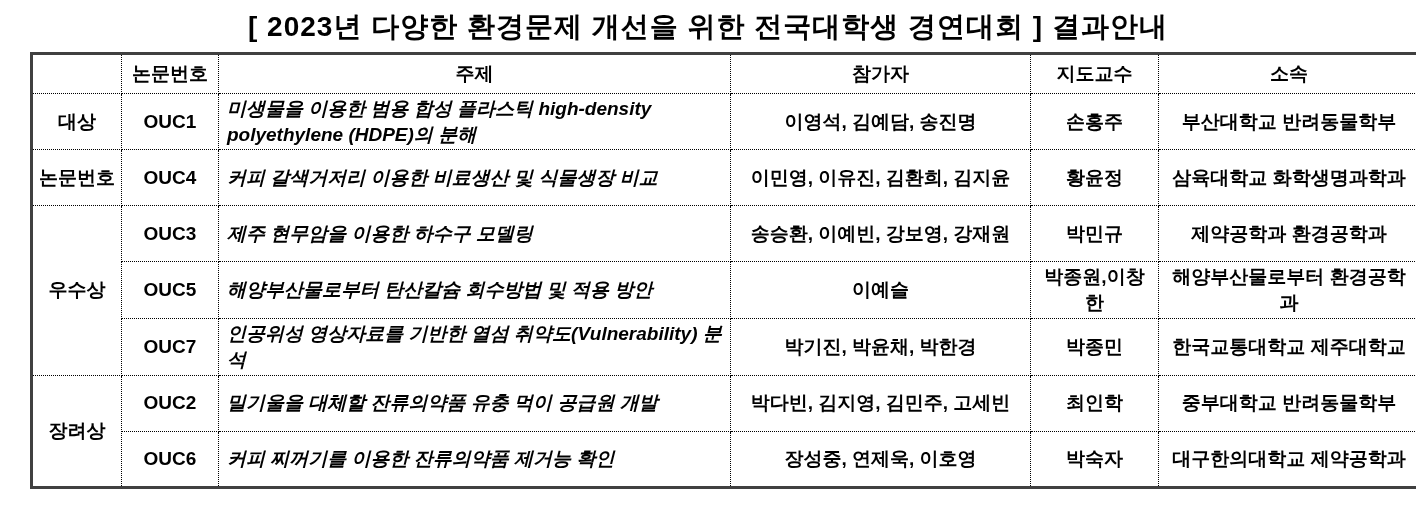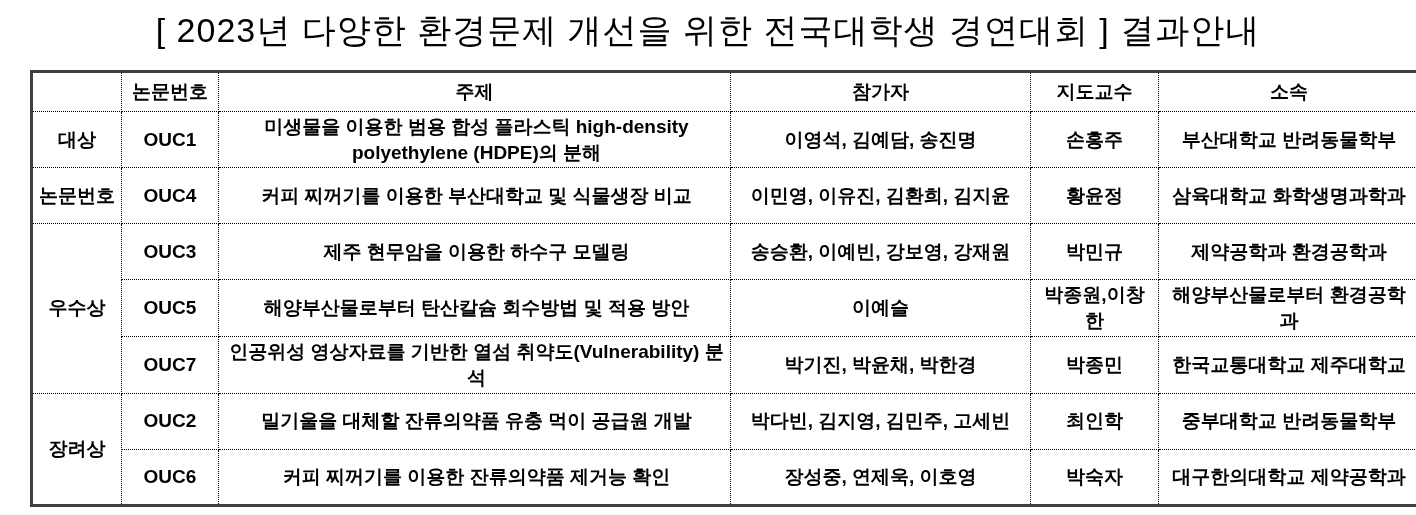--- a/index.html
+++ b/index.html
@@ -11,25 +11,25 @@
   }
   .page {
     width: 1416px;
     height: 515px;
     box-sizing: border-box;
     background: #ffffff;
     overflow: hidden;
   }
   .page-title {
     text-align: center;
-    font-size: 34px;
-    font-weight: normal;
+    font-size: 28px;
+    font-weight: bold;
     letter-spacing: 1px;
     padding-top: 8px;
-    margin: 0 0 16px 0;
+    margin: 0 0 6px 0;
     white-space: nowrap;
   }
   .results-table {
     width: 1388px;
     margin-left: 30px;
     border-collapse: collapse;
     table-layout: fixed;
     border: 3px solid #404040;
     padding-left: 48px;
   }
@@ -50,23 +50,24 @@
   .results-table tbody td {
     height: 56px;
   }
   .col-award       { width: 90px;  }
   .col-paper-no    { width: 97px;  }
   .col-subject     { width: 512px; }
   .col-participants{ width: 300px; }
   .col-advisor     { width: 128px; }
   .col-affiliation { width: 262px; }
   td.subject-cell {
-    text-align: center;
+    text-align: left;
     padding-left: 8px;
     line-height: 1.35;
+    font-style: italic;
   }
 </style>
 </head>
 <body>
 
 <div class="page">
 
   <h1 class="page-title">[ 2023년 다양한 환경문제 개선을 위한 전국대학생 경연대회 ] 결과안내</h1>
 
   <table class="results-table">
@@ -93,21 +94,21 @@
         <td rowspan="1" class="award-cell">대상</td>
         <td>OUC1</td>
         <td class="subject-cell">미생물을 이용한 범용 합성 플라스틱 high-density polyethylene (HDPE)의 분해</td>
         <td>이영석, 김예담, 송진명</td>
         <td>손홍주</td>
         <td>부산대학교 반려동물학부</td>
       </tr>
       <tr>
         <td rowspan="1" class="award-cell">논문번호</td>
         <td>OUC4</td>
-        <td class="subject-cell">커피 찌꺼기를 이용한 부산대학교 및 식물생장 비교</td>
+        <td class="subject-cell">커피 갈색거저리 이용한 비료생산 및 식물생장 비교</td>
         <td>이민영, 이유진, 김환희, 김지윤</td>
         <td>황윤정</td>
         <td>삼육대학교 화학생명과학과</td>
       </tr>
       <tr>
         <td rowspan="3" class="award-cell">우수상</td>
         <td>OUC3</td>
         <td class="subject-cell">제주 현무암을 이용한 하수구 모델링</td>
         <td>송승환, 이예빈, 강보영, 강재원</td>
         <td>박민규</td>

